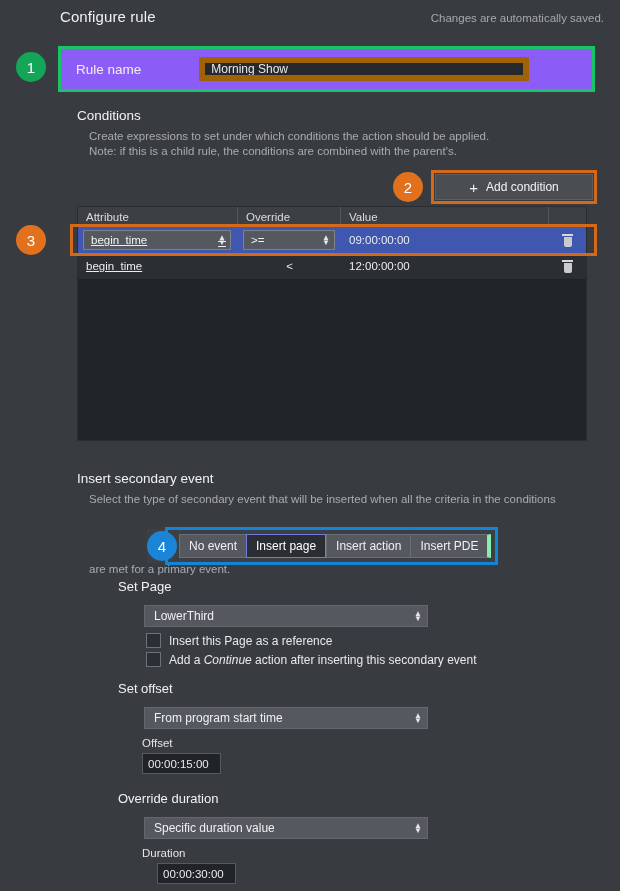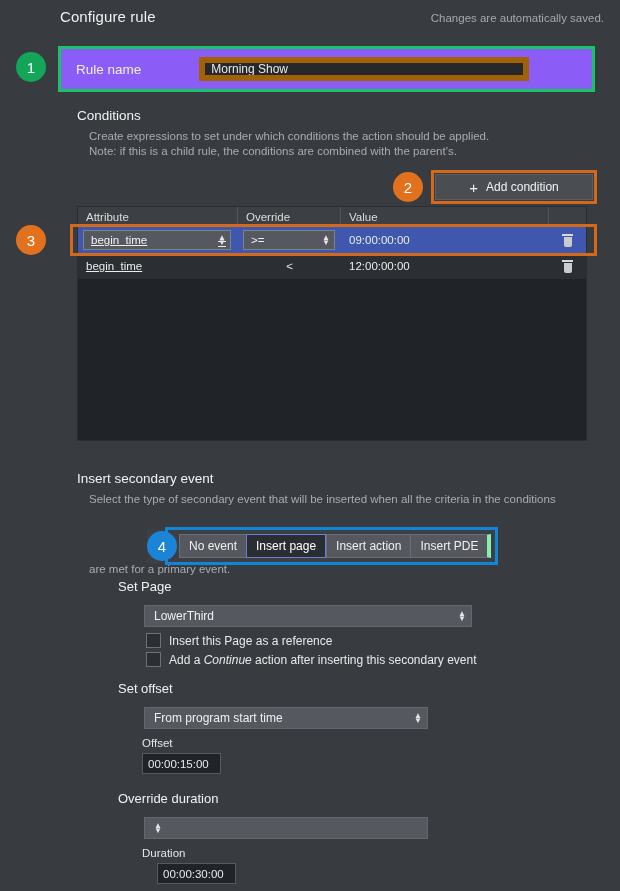--- a/index.html
+++ b/index.html
@@ -237,21 +237,21 @@
     <div class="seg">
       <div class="btn">No event</div>
       <div class="btn active">Insert page</div>
       <div class="btn">Insert action</div>
       <div class="btn">Insert PDE</div>
     </div>
   </div>
   <div class="hl blue" style="left:165px; top:527px; width:333px; height:38px;"></div>
 
   <div class="sec-title" style="left:118px; top:579px; font-size:13px;">Set Page</div>
-  <div class="sel" style="left:144px; top:605px; width:328px;">
+  <div class="sel" style="left:144px; top:605px; width:284px;">
     <span class="lbl">LowerThird</span>
     <span class="spin">
         <span>▲</span>
         <span>▼</span>
       </span>
   </div>
 
   <div class="cb-row" style="left:146px; top:633px;">
     <span class="cb-box"></span>
     <span class="cb-lbl">Insert this Page as a reference</span>
@@ -268,20 +268,21 @@
     <span class="spin">
         <span>▲</span>
         <span>▼</span>
       </span>
   </div>
   <div class="sub-lbl" style="left:142px; top:737px;">Offset</div>
   <input class="time-in" style="left: 142px; top: 753px;" type="text" value="00:00:15:00">
 
   <div class="sec-title" style="left:118px; top:791px; font-size:13px;">Override duration</div>
   <div class="sel" style="left:144px; top:817px; width:284px;">
+    <span class="lbl">Specific duration value</span>
     <span class="spin">
         <span>▲</span>
         <span>▼</span>
       </span>
   </div>
   <div class="sub-lbl" style="left:142px; top:847px;">Duration</div>
   <input class="time-in" style="left: 157px; top: 863px;" type="text" value="00:00:30:00">
 
 </div>
 

